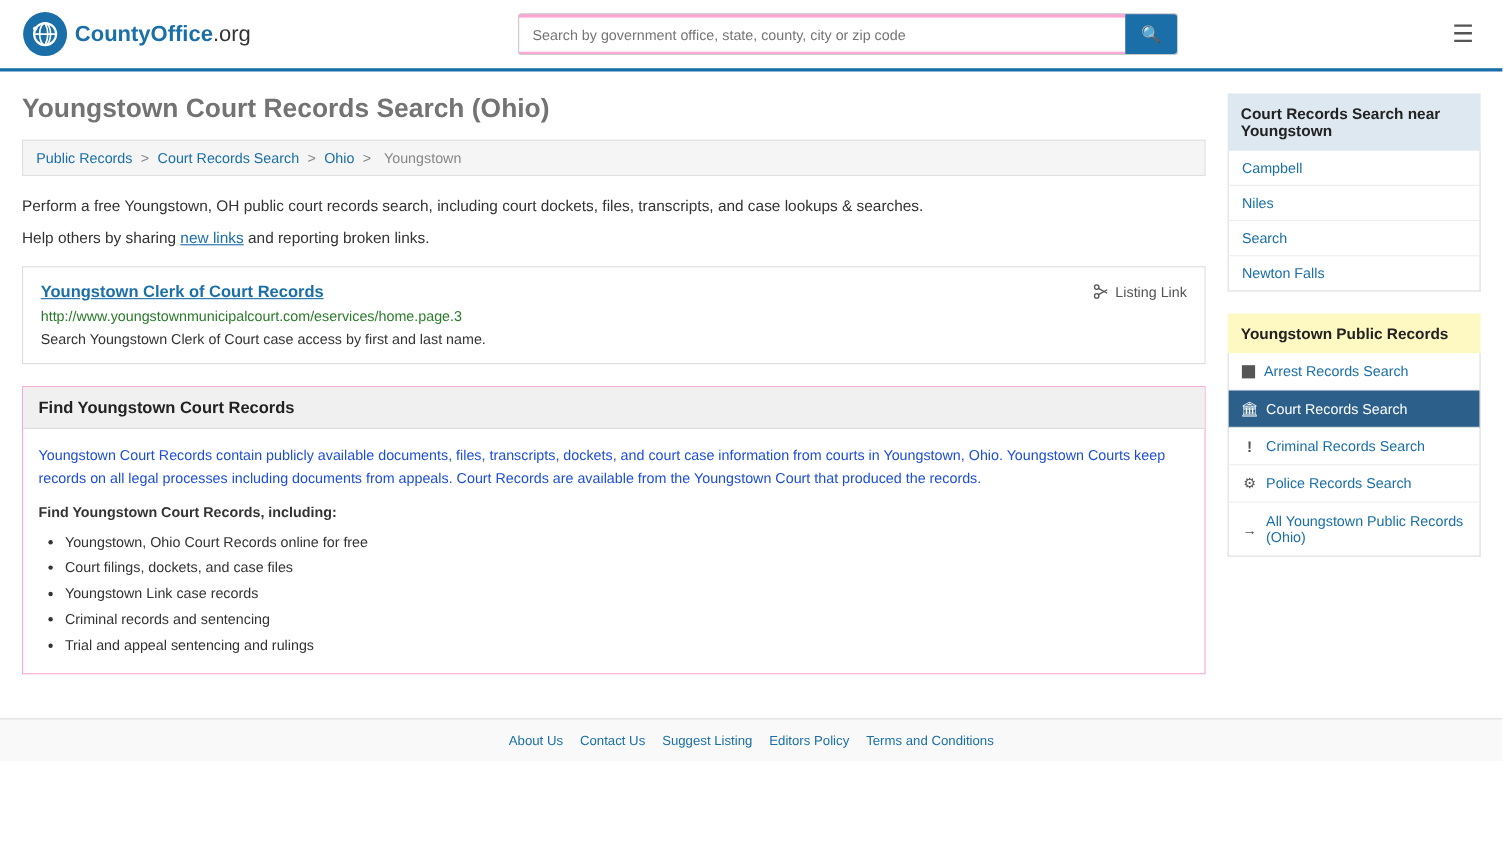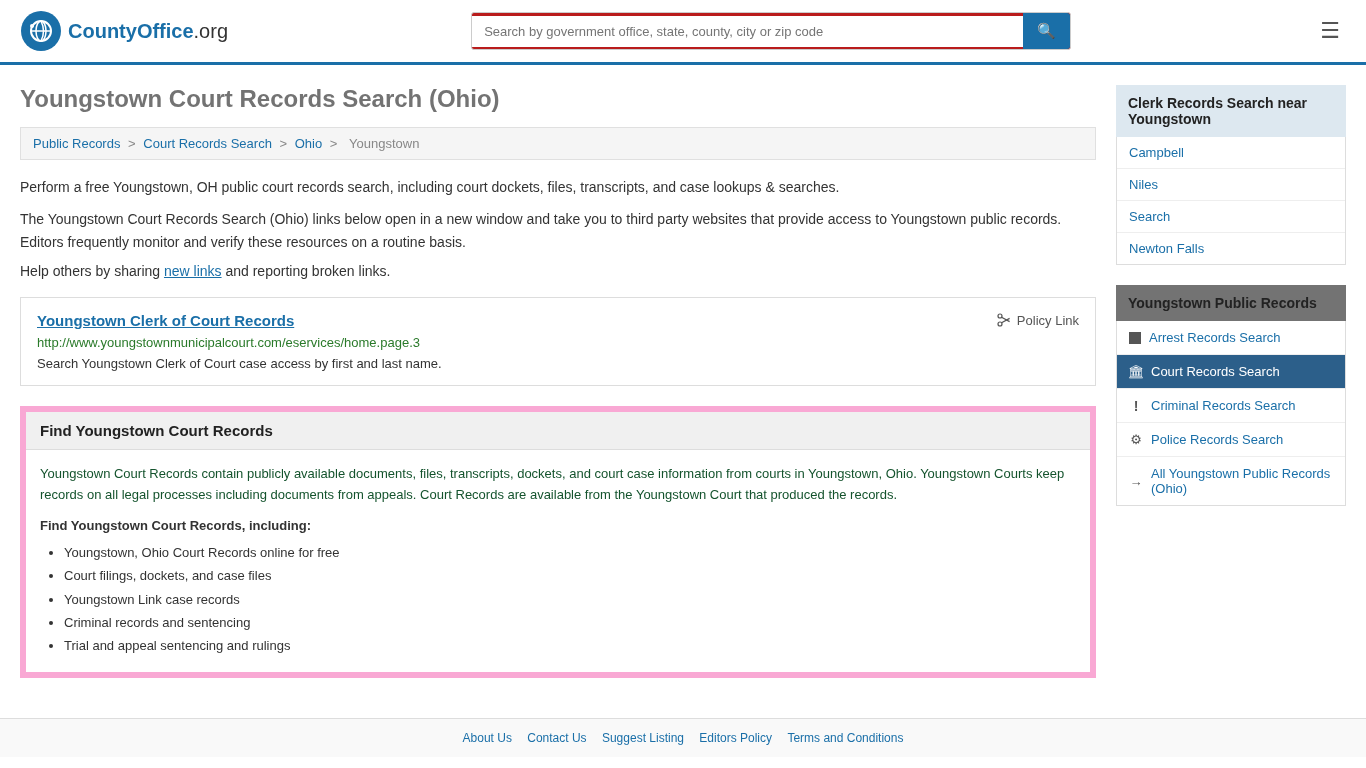--- a/index.html
+++ b/index.html
@@ -30,21 +30,21 @@
       flex: 1;
       max-width: 600px;
       margin: 0 30px;
     }
     #search-input-wrapper {
       display: flex;
       align-items: center;
       border: 1px solid #ccc;
       border-radius: 3px;
       flex: 1;
-      background: #b91c1c;
+      background: #f9a8d4;
     }
     #search-input {
       border: none;
       outline: none;
       padding: 8px 12px;
       font-size: 13px;
       flex: 1;
       color: #999;
     }
     #search-button {
@@ -157,38 +157,38 @@
       text-decoration: none;
       display: block;
     }
     #clerk-desc {
       font-size: 13px;
       color: #333;
     }
 
     
     #find-section {
-      border: 6px solid #f9a8d4;
+      border: 1px solid #f9a8d4;
       margin-bottom: 20px;
     }
     #find-header {
       background: #f0f0f0;
       padding: 10px 14px;
       font-size: 15px;
       font-weight: bold;
       color: #222;
       border-bottom: 1px solid #ddd;
     }
     #find-body {
       padding: 14px;
     }
     #find-desc {
       font-size: 13px;
       line-height: 1.6;
-      color: #14532d;
+      color: #1d4ed8;
       margin-bottom: 12px;
     }
     #find-including {
       font-size: 13px;
       font-weight: bold;
       color: #333;
       margin-bottom: 8px;
     }
     #find-list {
       padding-left: 24px;
@@ -228,21 +228,21 @@
       text-decoration: none;
     }
     .nearby-item.use-location {
       display: flex;
       align-items: center;
       gap: 5px;
     }
 
     #public-records-section {}
     #public-records-title {
-      background: #737373;
+      background: #fef9c3;
       padding: 10px 12px;
       font-size: 14px;
       font-weight: bold;
       color: #222;
     }
     #public-records-list {
       border: 1px solid #ddd;
       border-top: none;
     }
     .pr-item {
@@ -327,38 +327,37 @@
       <a href="#">Public Records</a>
       <span> &gt; </span>
       <a href="#">Court Records Search</a>
       <span> &gt; </span>
       <a href="#">Ohio</a>
       <span> &gt; </span>
       <span>Youngstown</span>
     </div>
 
     <p id="intro-text">Perform a free Youngstown, OH public court records search, including court dockets, files, transcripts, and case lookups &amp; searches.</p>
-    <p id="third-party-text">The Youngstown Court Records Search (Ohio) links below open in a new window and take you to third party websites that provide access to Youngstown public records. Editors frequently monitor and verify these resources on a routine basis.</p>
     <p id="help-text">
       <span>Help others by sharing</span>
       <a href="#">new links</a>
       <span>and reporting broken links.</span>
     </p>
 
     <div id="link-card">
       <div id="link-card-header">
         <a href="#" id="clerk-link">Youngstown Clerk of Court Records</a>
         <div id="report-link-btn">
           <svg viewBox="0 0 20 20" width="16" height="16" fill="none" stroke="#555" stroke-width="1.5">
             <circle cx="5" cy="5" r="2.5"></circle>
             <circle cx="5" cy="15" r="2.5"></circle>
             <line x1="7" y1="6.5" x2="17" y2="12"></line>
             <line x1="7" y1="13.5" x2="17" y2="8"></line>
           </svg>
-          <span>Policy Link</span>
+          <span>Listing Link</span>
         </div>
       </div>
       <a href="#" id="clerk-url" style="color:#2a7a2a;font-size:13px;margin-bottom:6px;display:block;">http://www.youngstownmunicipalcourt.com/eservices/home.page.3</a>
       <p id="clerk-desc">Search Youngstown Clerk of Court case access by first and last name.</p>
     </div>
 
     <div id="find-section">
       <div id="find-header">Find Youngstown Court Records</div>
       <div id="find-body">
         <p id="find-desc">Youngstown Court Records contain publicly available documents, files, transcripts, dockets, and court case information from courts in Youngstown, Ohio. Youngstown Courts keep records on all legal processes including documents from appeals. Court Records are available from the Youngstown Court that produced the records.</p>
@@ -371,21 +370,21 @@
           <li>Trial and appeal sentencing and rulings</li>
         </ul>
       </div>
     </div>
 
   </div>
 
   <div id="sidebar">
 
     <div id="nearby-section">
-      <div id="nearby-title">Clerk Records Search near Youngstown</div>
+      <div id="nearby-title">Court Records Search near Youngstown</div>
       <div id="nearby-list">
         <div class="nearby-item">
           <a href="#">Campbell</a>
         </div>
         <div class="nearby-item">
           <a href="#">Niles</a>
         </div>
         <div class="nearby-item">
           <a href="#">Search</a>
         </div>

